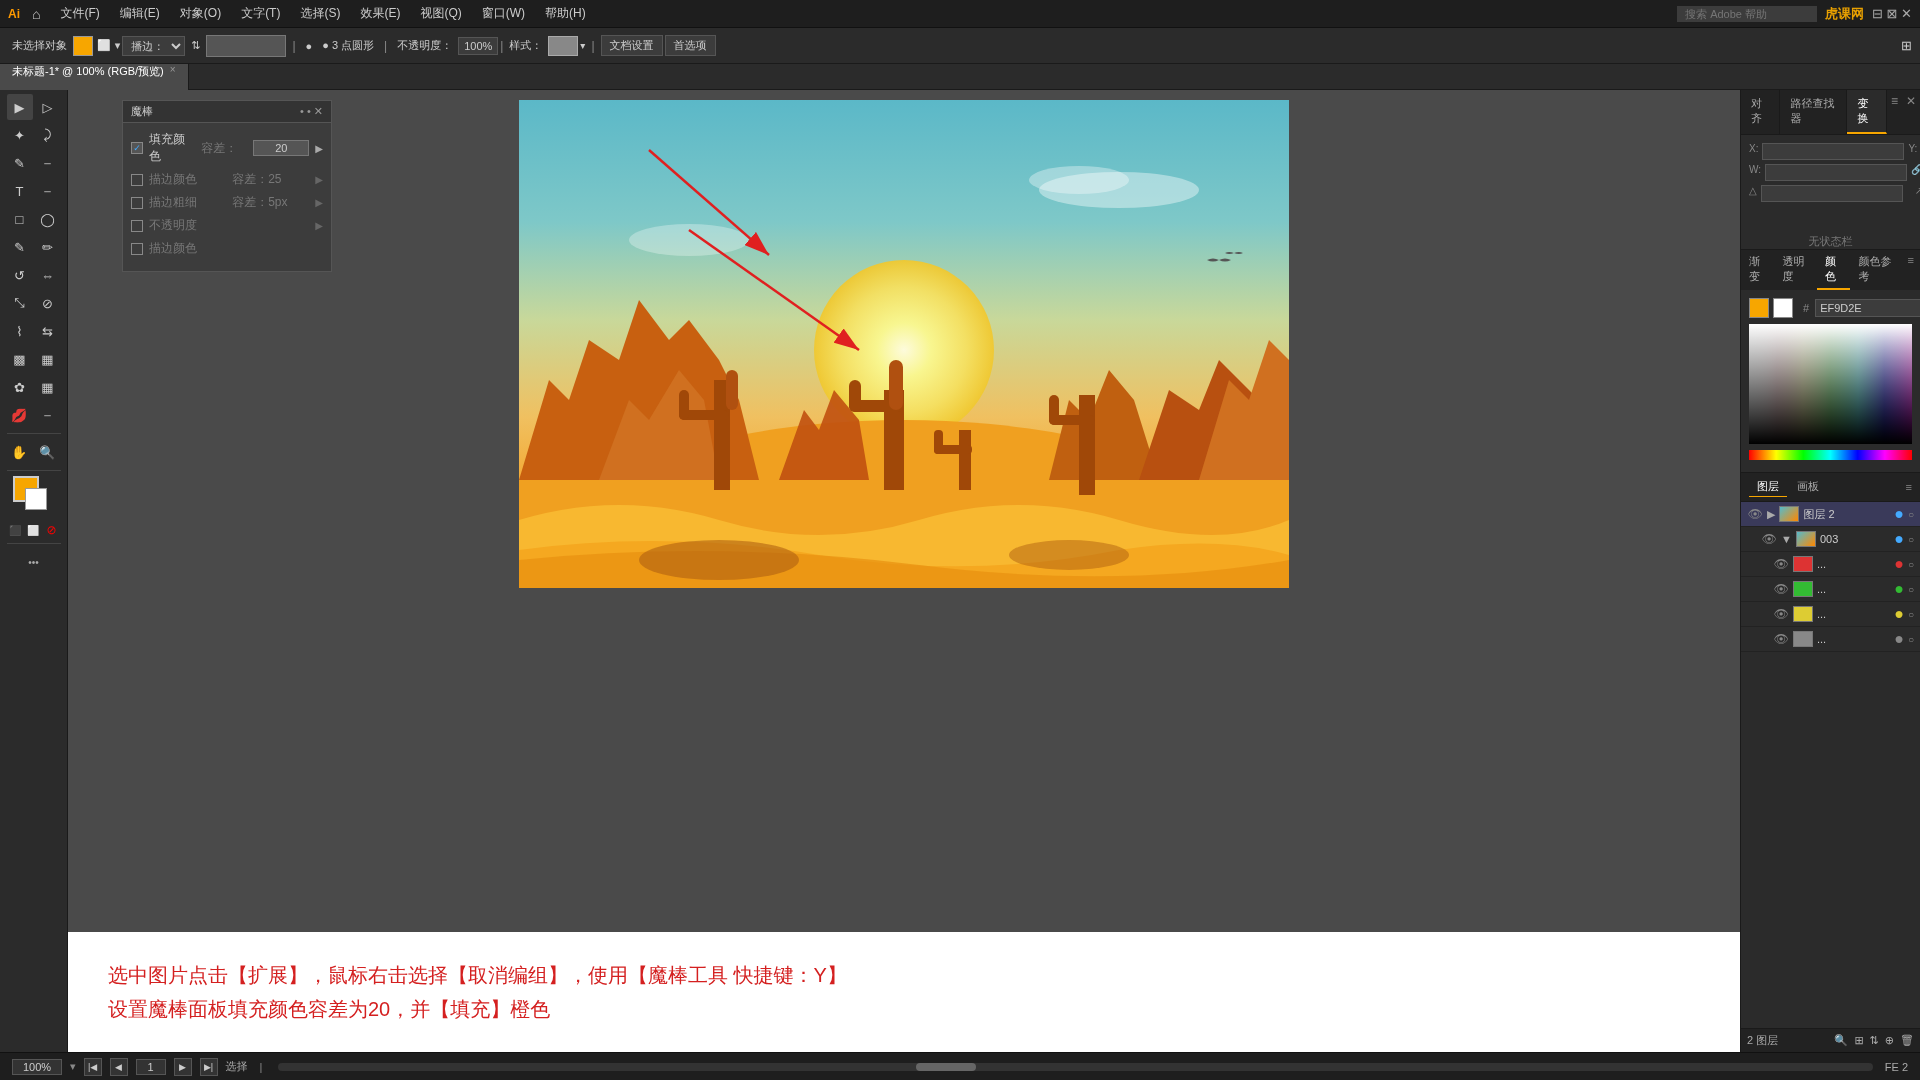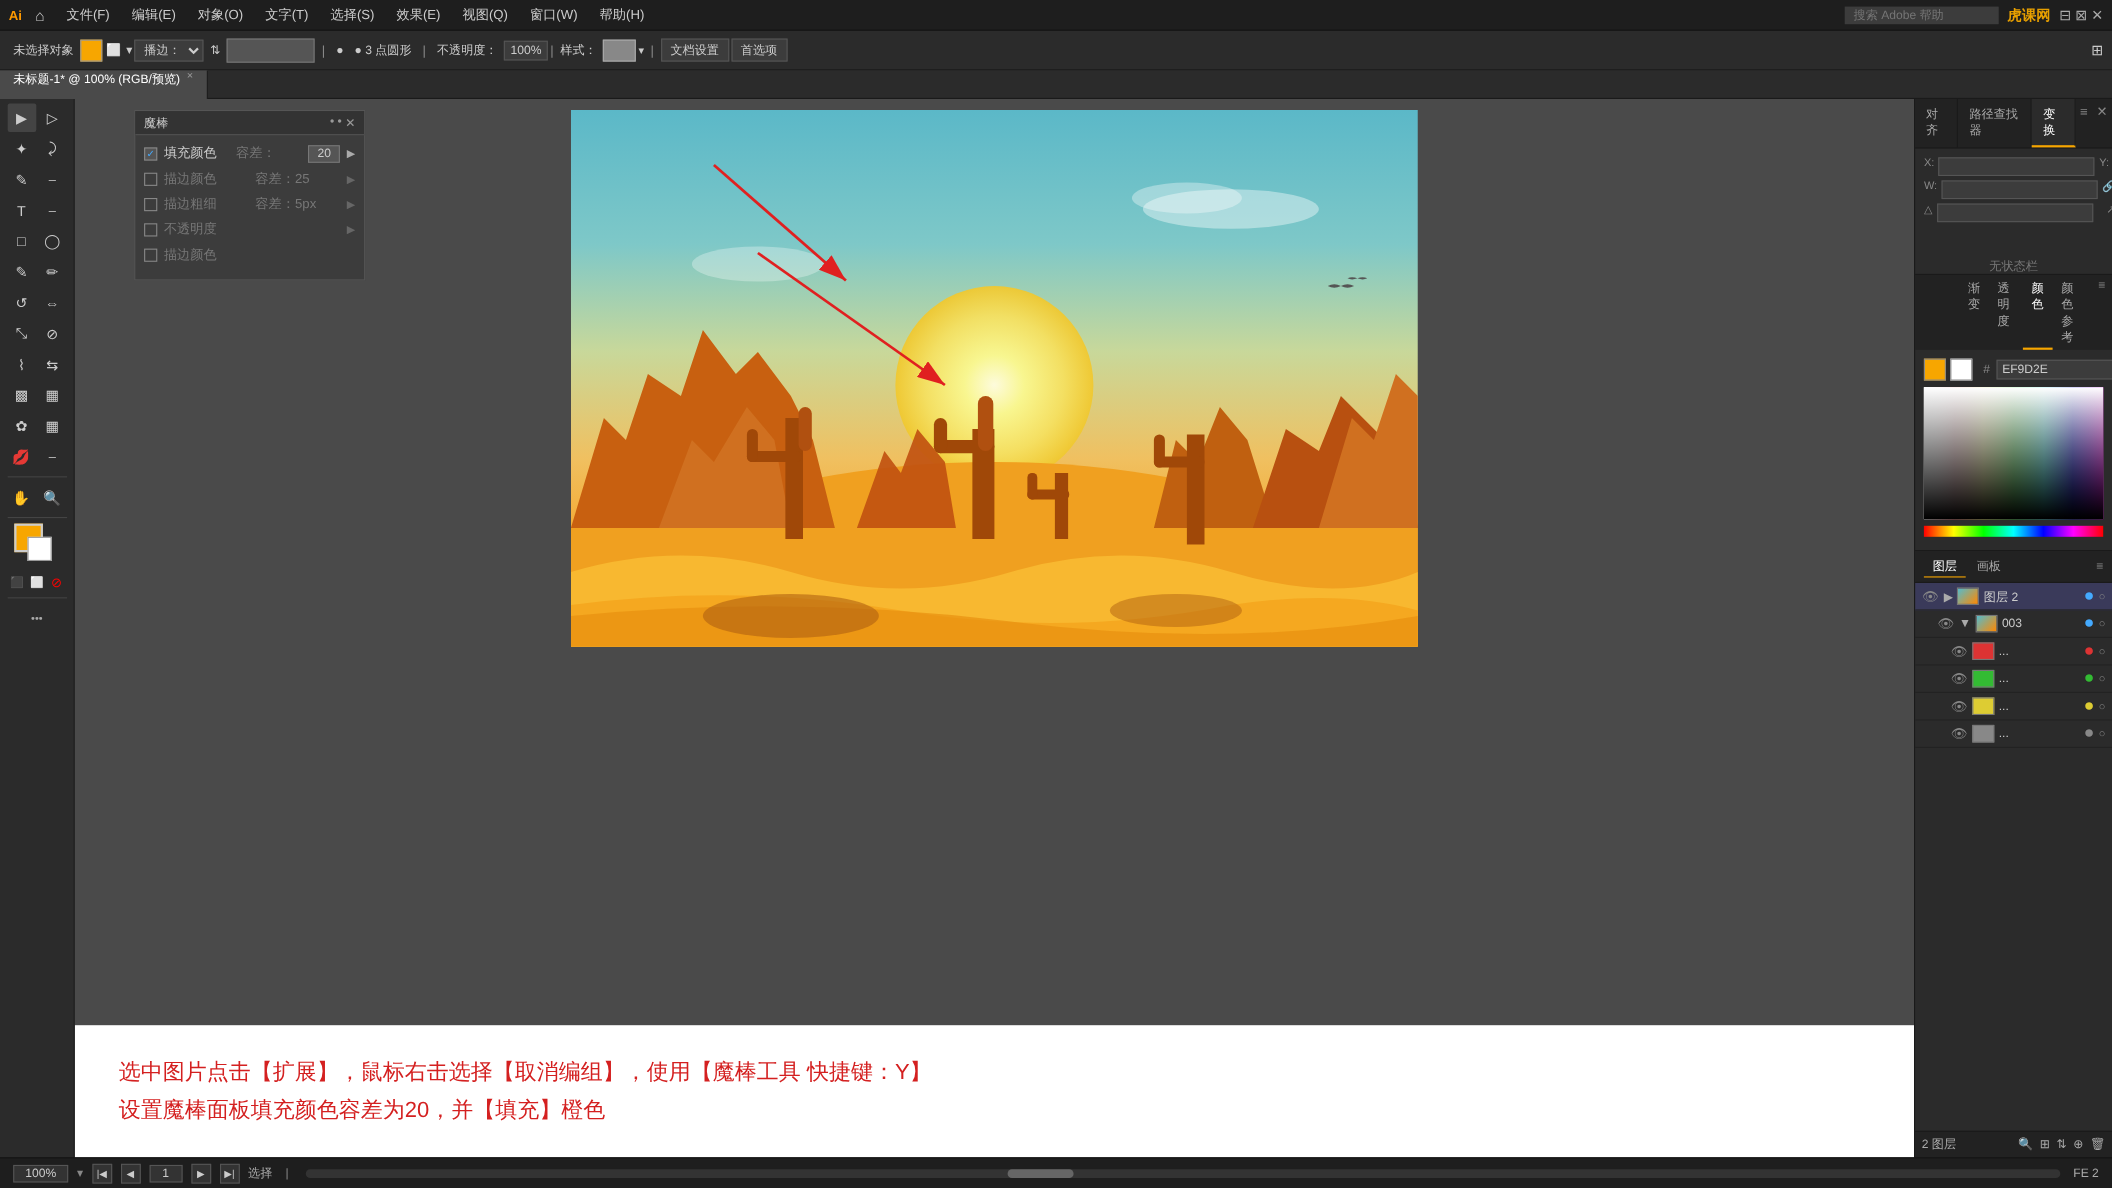--- a/index.html
+++ b/index.html
@@ -300,21 +300,21 @@
       font-size: 9px;
       color: #4af;
       flex-shrink: 0;
     }
     .panel-label {
       color: #ccc;
       font-size: 12px;
       flex: 1;
     }
     .panel-input {
-      width: 29px;
+      width: 56px;
       background: #555;
       border: 1px solid #777;
       color: #ccc;
       padding: 1px 4px;
       font-size: 11px;
       text-align: center;
     }
     .panel-arrow {
       color: #aaa;
       font-size: 10px;
@@ -386,21 +386,20 @@
       font-size: 11px;
     }
 
     
     .color-panel {
       border-top: 1px solid #1a1a1a;
     }
     .color-panel-tabs {
       display: flex;
       background: #222;
-      padding-left: 40px;
     }
     .cp-tab {
       padding: 4px 8px;
       font-size: 11px;
       color: #aaa;
       cursor: pointer;
     }
     .cp-tab.active { color: #fff; border-bottom: 2px solid #f7a600; }
     .color-picker-area {
       padding: 8px;

